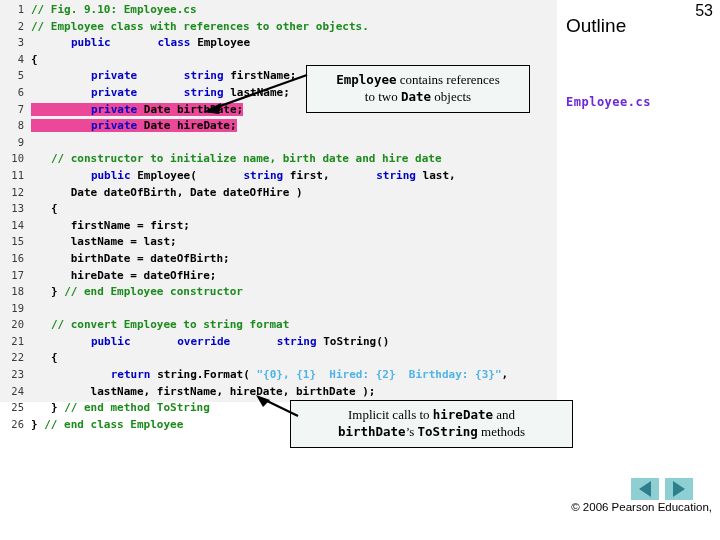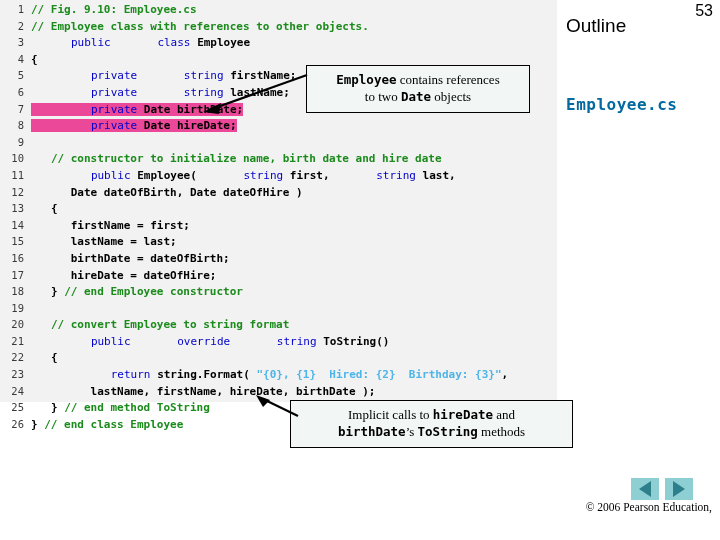--- a/index.html
+++ b/index.html
@@ -24,39 +24,39 @@
     line-height:16.6px;
     white-space:pre;
   }
   .code-line{height:16.6px;white-space:pre;display:block;}
   .ln{
     display:inline-block;width:24px;text-align:right;
     color:#3a3a3a;font-size:10.5px;
     font-family:"DejaVu Sans Mono","Liberation Mono",monospace;
   }
   .ct{margin-left:7px;}
-  .k{color:#0000c8;font-weight:normal;padding-left:40px;}
+  .k{color:#0000c8;font-weight:bold;padding-left:40px;}
   .cm{color:#1b8b1b;font-weight:bold;margin-top:12px;}
   .st{color:#4fb4e8;font-weight:bold;}
   .id{color:#000000;font-weight:bold;}
   .hl{background:#ec4899;}
 
   
   #slide-number{
     position:absolute;right:7px;top:2px;
     font-size:16px;color:#000;
   }
   #outline-title{
     position:absolute;left:566px;top:15px;
     font-size:19px;color:#000;
   }
   #outline-file{
     position:absolute;left:566px;top:95px;
     font-family:"DejaVu Sans Mono","Liberation Mono",monospace;
-    font-size:16px;font-weight:bold;color:#0369a1;
+    font-size:12px;font-weight:bold;color:#6d28d9;
     letter-spacing:0.5px;
   }
 
   
   .callout{
     position:absolute;
     background:#f2f7f5;
     border:1px solid #000000;
     font-family:"Liberation Serif","DejaVu Serif",serif;
     font-size:13px;color:#000;
@@ -85,21 +85,21 @@
   }
   #nav-prev{left:631px;}
   #nav-next{left:665px;}
   .tri{width:0;height:0;border-top:8px solid transparent;border-bottom:8px solid transparent;}
   .tri-l{border-right:12px solid #2e7f8c;}
   .tri-r{border-left:12px solid #2e7f8c;}
   #footer{
     position:absolute;left:480px;top:500px;width:232px;
     text-align:right;font-size:11.5px;color:#000;line-height:14px;
   }
-  .fline{display:block;font-family:Liberation Serif, serif;}
+  .fline{display:block;}
 </style>
 </head>
 <body>
 
 <div id="slide">
 
   <div id="code-panel">
     <div id="code-listing"><span class="code-line"><span class="ln">1</span><span class="ct"><span><span class="cm">// Fig. 9.10: Employee.cs</span></span></span></span><span class="code-line"><span class="ln">2</span><span class="ct"><span><span class="cm">// Employee class with references to other objects.</span></span></span></span><span class="code-line"><span class="ln">3</span><span class="ct"><span><span class="k">public</span><span> </span><span class="k">class</span><span> </span><span class="id">Employee</span></span></span></span><span class="code-line"><span class="ln">4</span><span class="ct"><span><span class="id">{</span></span></span></span><span class="code-line"><span class="ln">5</span><span class="ct"><span>   <span class="k">private</span><span> </span><span class="k">string</span><span> </span><span class="id">firstName;</span></span></span></span><span class="code-line"><span class="ln">6</span><span class="ct"><span>   <span class="k">private</span><span> </span><span class="k">string</span><span> </span><span class="id">lastName;</span></span></span></span><span class="code-line"><span class="ln">7</span><span class="ct"><span class="hl">   <span class="k">private</span><span> </span><span class="id">Date</span><span> </span><span class="id">birthDate;</span></span></span></span><span class="code-line"><span class="ln">8</span><span class="ct"><span class="hl">   <span class="k">private</span><span> </span><span class="id">Date</span><span> </span><span class="id">hireDate;</span></span></span></span><span class="code-line"><span class="ln">9</span><span class="ct"><span></span></span></span><span class="code-line"><span class="ln">10</span><span class="ct"><span>   <span class="cm">// constructor to initialize name, birth date and hire date</span></span></span></span><span class="code-line"><span class="ln">11</span><span class="ct"><span>   <span class="k">public</span><span> </span><span class="id">Employee(</span><span> </span><span class="k">string</span><span> </span><span class="id">first,</span><span> </span><span class="k">string</span><span> </span><span class="id">last,</span></span></span></span><span class="code-line"><span class="ln">12</span><span class="ct"><span>      <span class="id">Date dateOfBirth, Date dateOfHire )</span></span></span></span><span class="code-line"><span class="ln">13</span><span class="ct"><span>   <span class="id">{</span></span></span></span><span class="code-line"><span class="ln">14</span><span class="ct"><span>      <span class="id">firstName = first;</span></span></span></span><span class="code-line"><span class="ln">15</span><span class="ct"><span>      <span class="id">lastName = last;</span></span></span></span><span class="code-line"><span class="ln">16</span><span class="ct"><span>      <span class="id">birthDate = dateOfBirth;</span></span></span></span><span class="code-line"><span class="ln">17</span><span class="ct"><span>      <span class="id">hireDate = dateOfHire;</span></span></span></span><span class="code-line"><span class="ln">18</span><span class="ct"><span>   <span class="id">}</span><span> </span><span class="cm">// end Employee constructor</span></span></span></span><span class="code-line"><span class="ln">19</span><span class="ct"><span></span></span></span><span class="code-line"><span class="ln">20</span><span class="ct"><span>   <span class="cm">// convert Employee to string format</span></span></span></span><span class="code-line"><span class="ln">21</span><span class="ct"><span>   <span class="k">public</span><span> </span><span class="k">override</span><span> </span><span class="k">string</span><span> </span><span class="id">ToString()</span></span></span></span><span class="code-line"><span class="ln">22</span><span class="ct"><span>   <span class="id">{</span></span></span></span><span class="code-line"><span class="ln">23</span><span class="ct"><span>      <span class="k">return</span><span> </span><span class="id">string.Format(</span><span> </span><span class="st">"{0}, {1}  Hired: {2}  Birthday: {3}"</span><span class="id">,</span></span></span></span><span class="code-line"><span class="ln">24</span><span class="ct"><span>         <span class="id">lastName, firstName, hireDate, birthDate );</span></span></span></span><span class="code-line"><span class="ln">25</span><span class="ct"><span>   <span class="id">}</span><span> </span><span class="cm">// end method ToString</span></span></span></span><span class="code-line"><span class="ln">26</span><span class="ct"><span><span class="id">}</span><span> </span><span class="cm">// end class Employee</span></span></span></span></div>
   </div>
 

